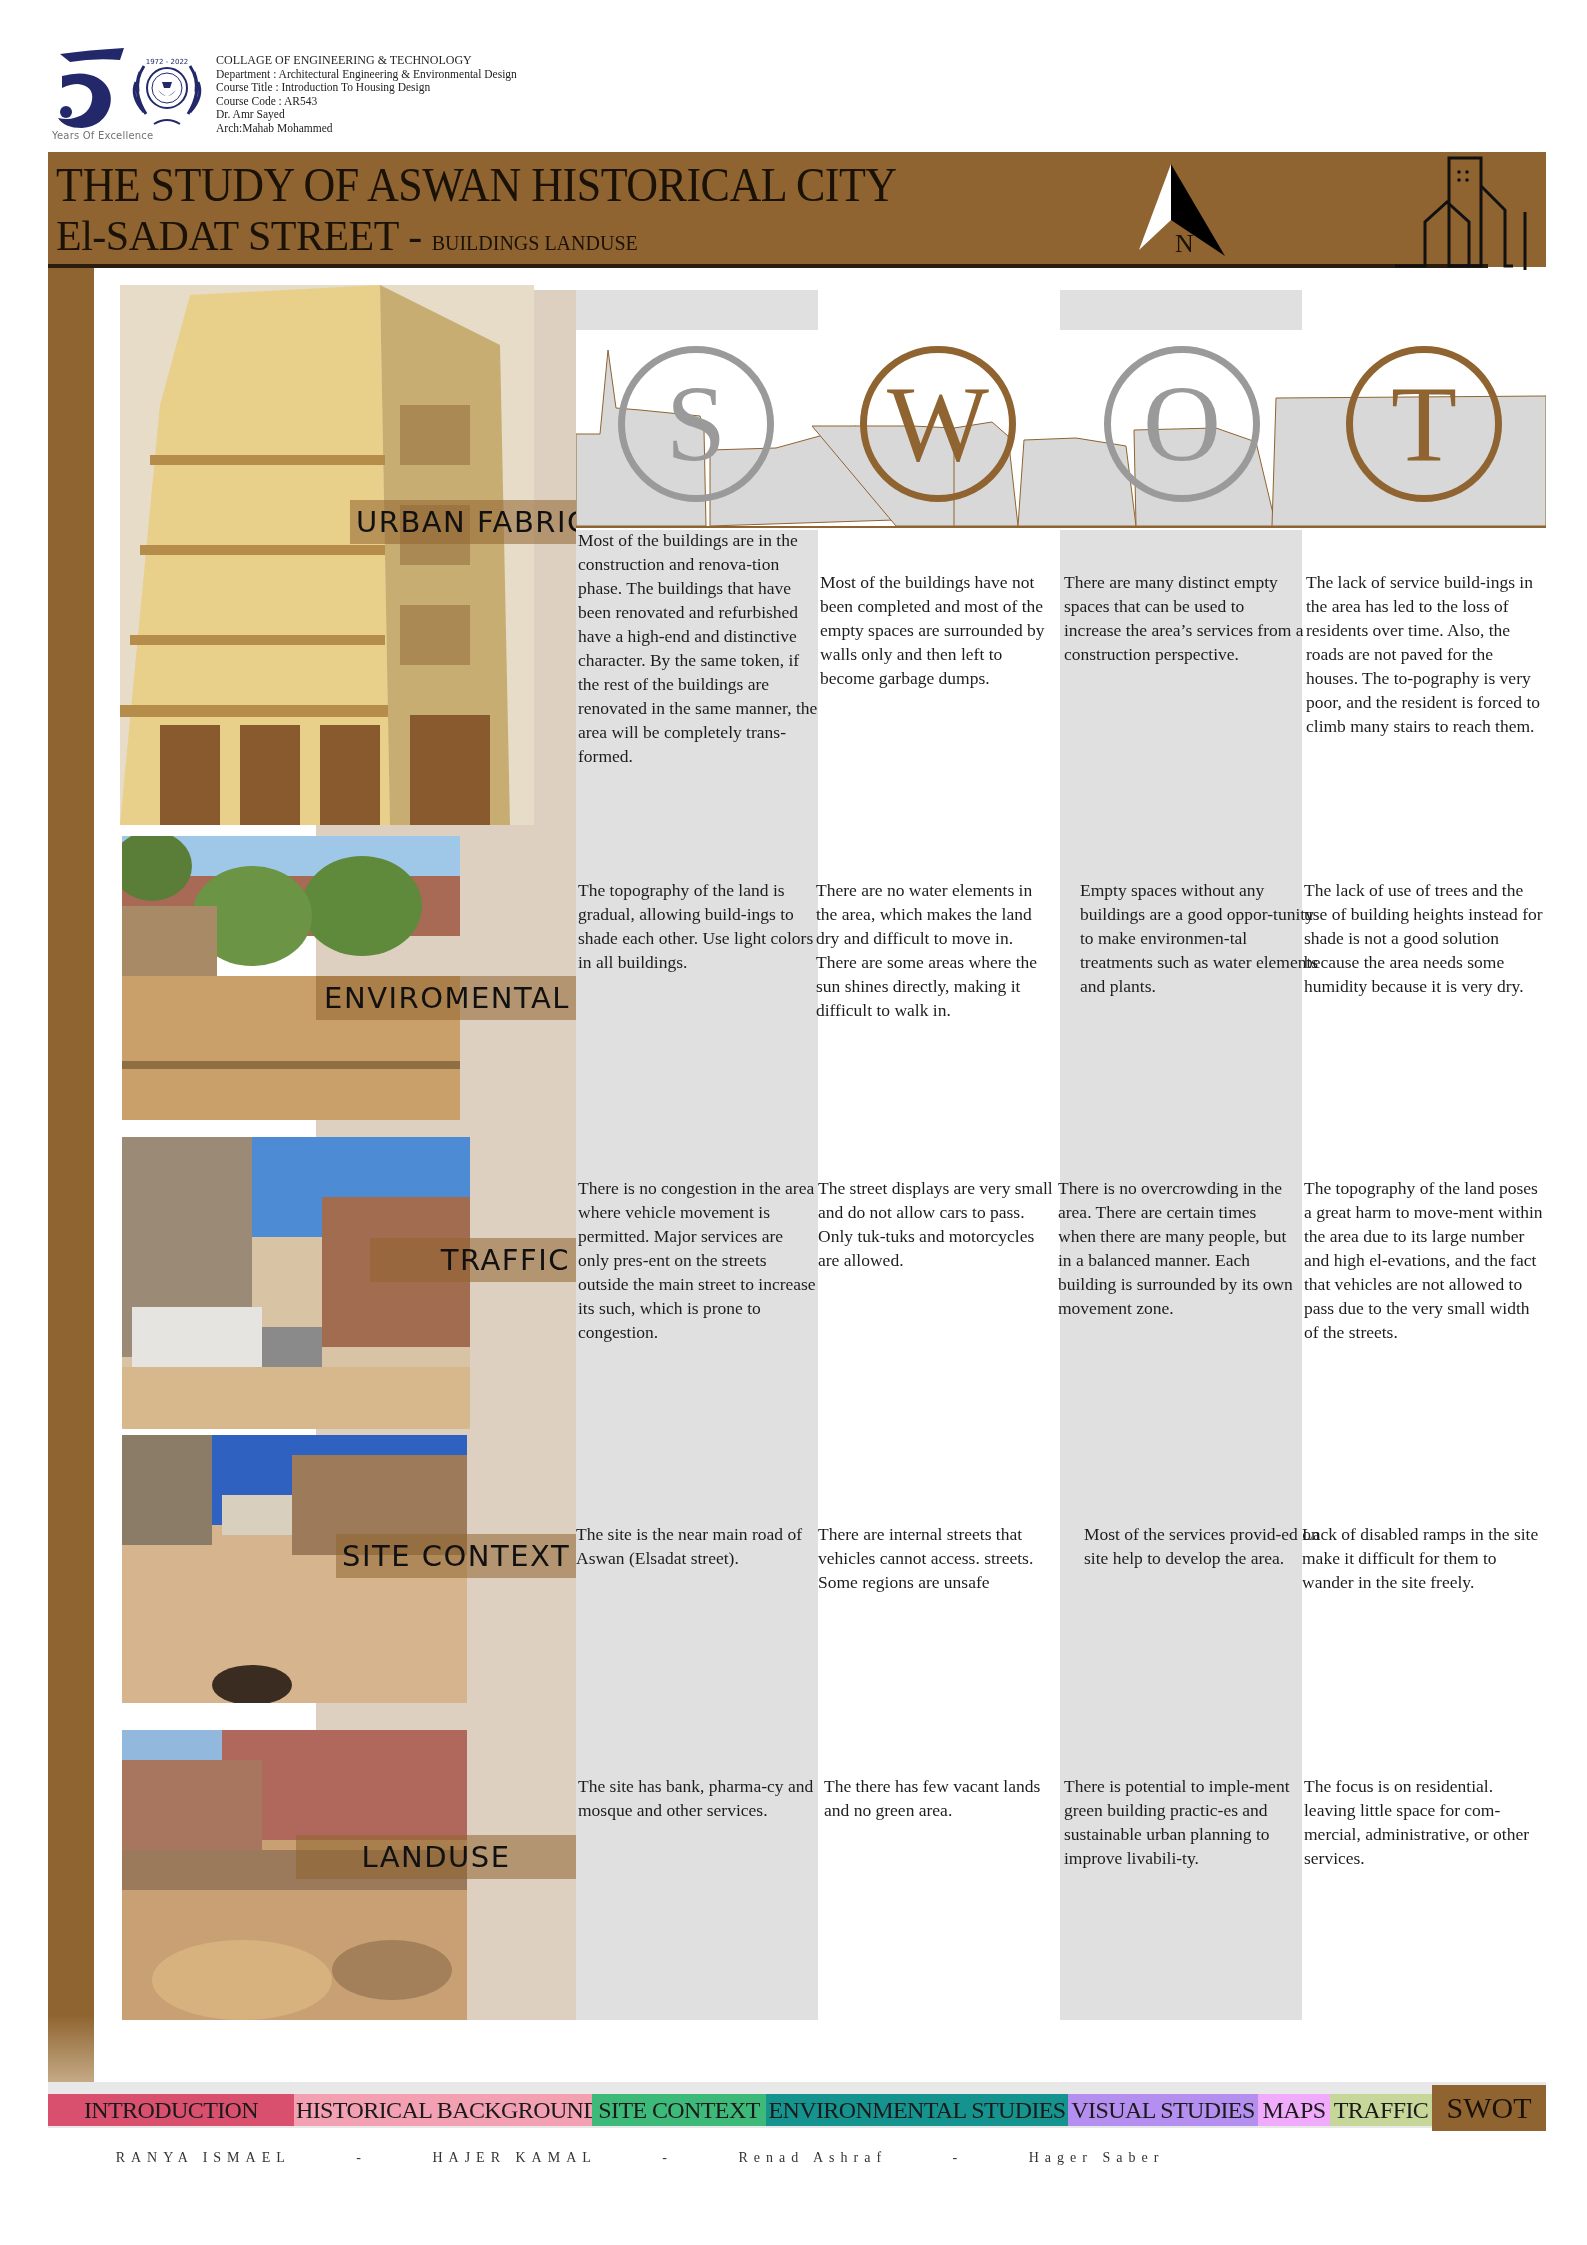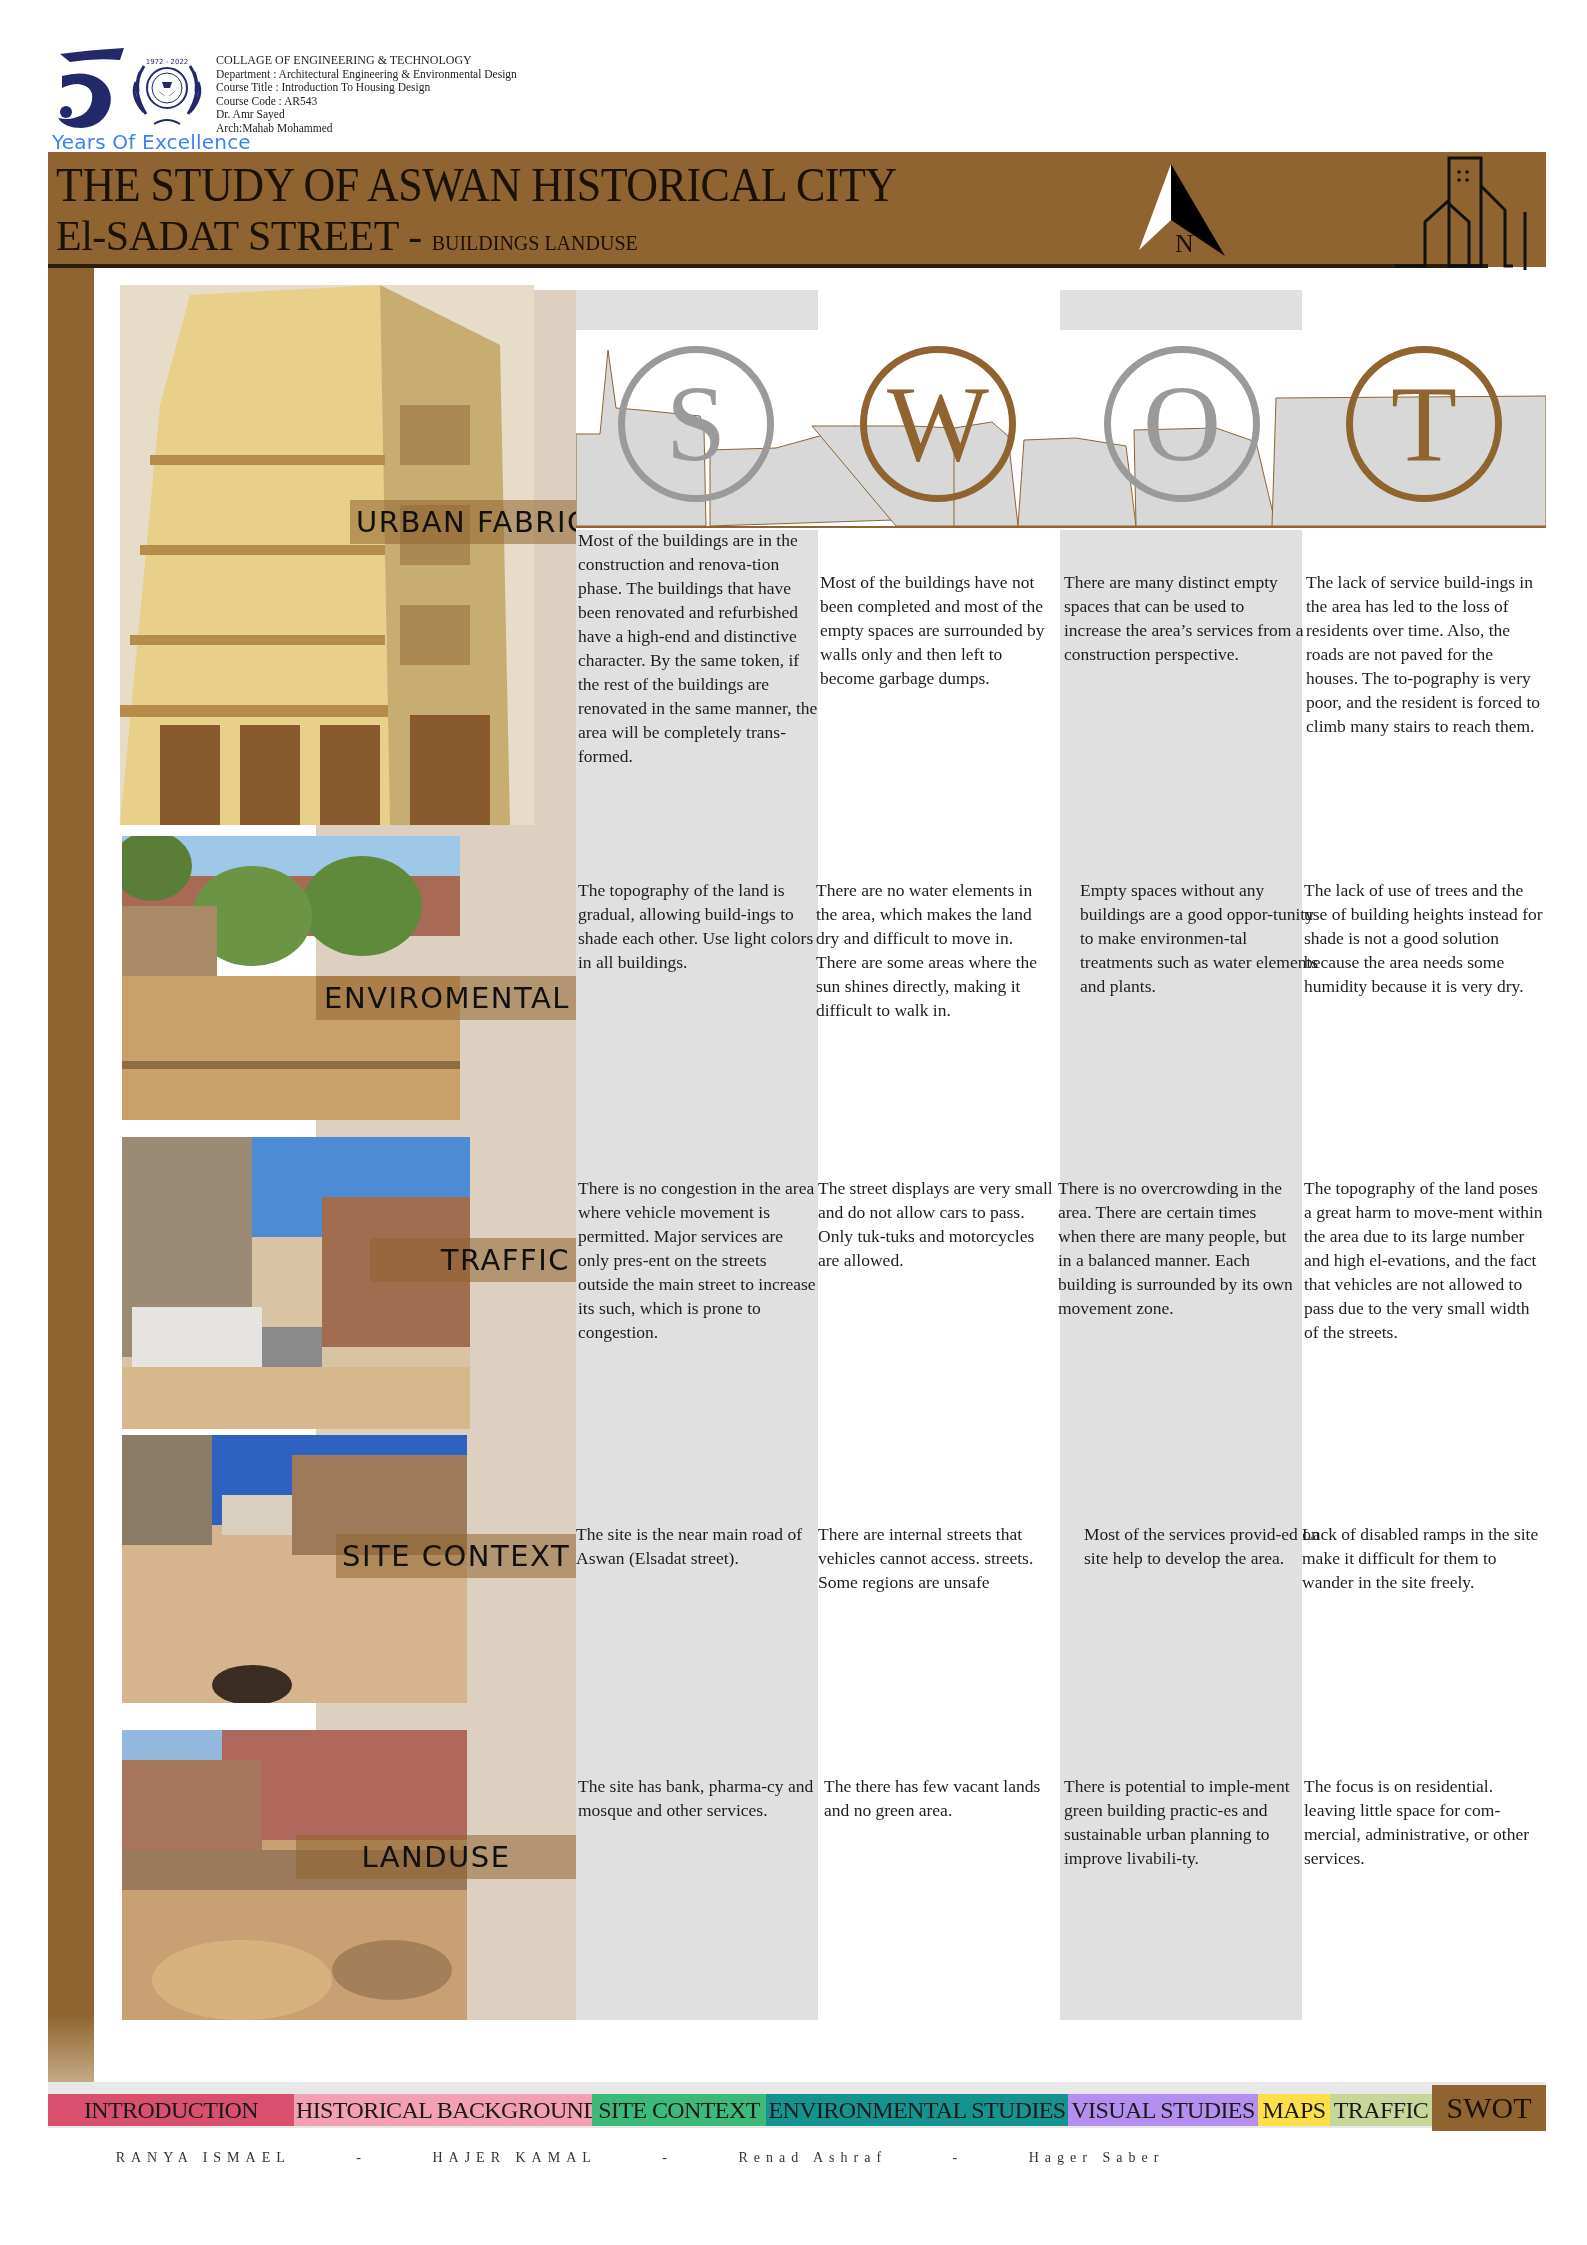--- a/index.html
+++ b/index.html
@@ -3,21 +3,21 @@
 <meta charset="utf-8">
 <style>
   * { box-sizing: border-box; margin: 0; padding: 0; }
   html, body { width: 1587px; height: 2245px; background: #ffffff; overflow: hidden; }
   body { position: relative; font-family: "Liberation Serif", serif; color: #222; }
 
   
   .logo-block { position: absolute; left: 52px; top: 48px; width: 160px; height: 100px; }
   .logo-five { position: absolute; left: 2px; top: 0; width: 72px; height: 82px; }
   .logo-emblem { position: absolute; left: 72px; top: 4px; width: 86px; height: 80px; }
-  .logo-caption { position: absolute; left: 0; top: 82px; font-family: "DejaVu Sans", sans-serif; font-size: 20px; color: #3b82f6; white-space: nowrap; letter-spacing: 0.2px; }
+  .logo-caption { position: absolute; left: 0; top: 82px; font-family: "DejaVu Sans", sans-serif; font-size: 10px; color: #737373; white-space: nowrap; letter-spacing: 0.2px; }
   .course-info { position: absolute; left: 216px; top: 54px; font-size: 11.5px; line-height: 13.5px; color: #222; }
   .course-info .college { font-size: 12px; }
 
   
   .banner { position: absolute; left: 48px; top: 152px; width: 1498px; height: 115px; background: #8f6430; }
   .banner-bottom-line { position: absolute; left: 48px; top: 264px; width: 1440px; height: 4px; background: #2a1d0e; }
   .title-line1 { position: absolute; left: 56px; top: 158px; font-size: 44px; color: #1a1207; letter-spacing: -0.5px; transform: scaleY(1.08); transform-origin: left top; white-space: nowrap; }
   .title-line2 { position: absolute; left: 56px; top: 212px; font-size: 42px; color: #1a1207; letter-spacing: -0.5px; white-space: nowrap; }
   .title-line2 .sub { font-size: 20px; letter-spacing: 0; }
   .north-arrow { position: absolute; left: 1135px; top: 158px; width: 100px; height: 100px; }
@@ -234,21 +234,21 @@
 <div class="cell" style="left:1064px; top:1774px;">There is potential to imple-ment green building practic-es and sustainable urban planning to improve livabili-ty.</div>
 <div class="cell" style="left:1304px; top:1774px;">The focus is on residential. leaving little space for com-mercial, administrative, or other services.</div>
 
 <div class="footer-gray"></div>
 <div class="nav" style="left:48px;">
   <div class="nav-item" style="width:246px; background:#d9506e;">INTRODUCTION</div>
   <div class="nav-item" style="width:298px; background:#f2a0b2;">HISTORICAL BACKGROUND</div>
   <div class="nav-item" style="width:174px; background:#3dba7a;">SITE CONTEXT</div>
   <div class="nav-item" style="width:302px; background:#15938f;">ENVIRONMENTAL STUDIES</div>
   <div class="nav-item" style="width:190px; background:#b58ff0;">VISUAL STUDIES</div>
-  <div class="nav-item" style="width:72px; background:#fde047;">MAPS</div>
+  <div class="nav-item" style="width:72px; background:#f0abfc;">MAPS</div>
   <div class="nav-item" style="width:102px; background:#c7d79a;">TRAFFIC</div>
 </div>
 <div class="nav-swot">SWOT</div>
 
 <div class="authors">
   <span>RANYA ISMAEL</span>
   <span>-</span>
   <span>HAJER KAMAL</span>
   <span>-</span>
   <span>Renad Ashraf</span>

